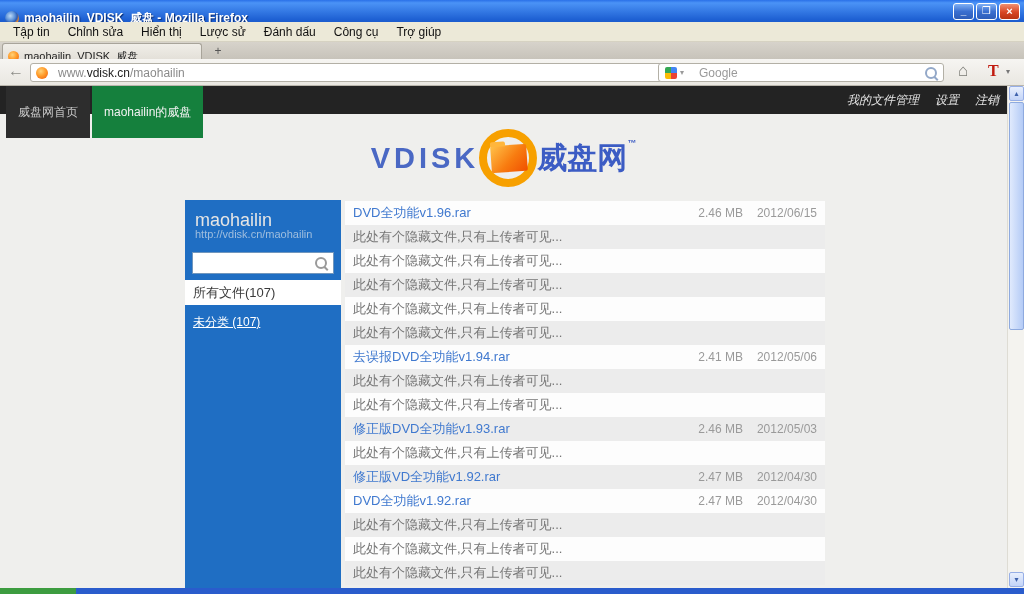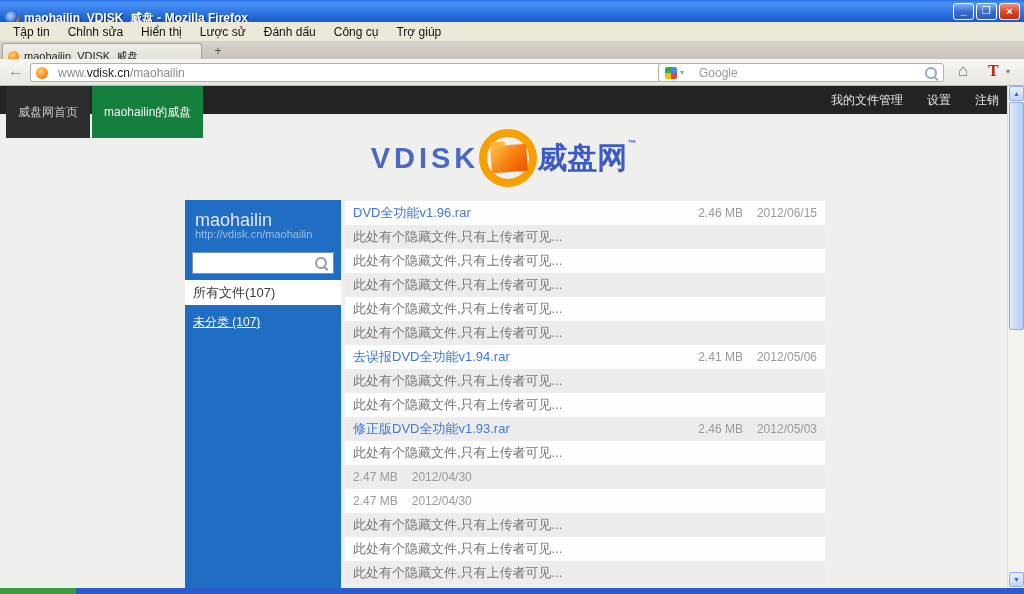--- a/index.html
+++ b/index.html
@@ -74,21 +74,21 @@
   .home-btn{position:absolute;left:958px;top:2px;font-size:17px;color:#7a7a74;}
   .addon-btn{position:absolute;left:988px;top:3px;font-family:"Liberation Serif","DejaVu Serif",serif;
     font-size:16px;font-weight:bold;color:#c11b10;}
   .addon-arrow{position:absolute;left:1006px;top:8px;font-size:8px;color:#777;}
   
   .blackbar{position:absolute;left:0;top:86px;width:1007px;height:28px;background:#232323;}
   .site-tabs{position:absolute;left:6px;top:0;height:28px;display:flex;}
   .site-tab{height:28px;display:flex;align-items:center;padding:12px 12px;font-size:12px;}
   .site-tab.inactive{background:#2d2d2d;color:#c6c6c6;}
   .site-tab.active{background:#15803d;color:#f2f2f2;margin-left:2px;}
-  .site-links{position:absolute;right:8px;top:0;height:28px;display:flex;align-items:center;gap:24px;}
+  .site-links{position:absolute;right:8px;top:0;height:28px;display:flex;align-items:center;gap:16px;font-style:italic;}
   .site-link{font-size:12px;color:#e4e4e4;}
   
   .logo{position:absolute;left:0;top:122px;width:1007px;height:72px;
     display:flex;align-items:center;justify-content:center;gap:0;}
   .logo-latin{font-size:29px;font-weight:bold;color:#4a68c4;letter-spacing:4px;}
   .logo-ring{width:58px;height:58px;border:8px solid #f7a000;border-radius:50%;
     box-sizing:border-box;position:relative;flex:none;}
   .logo-folder{position:absolute;left:4px;top:8px;width:36px;height:27px;border-radius:2px;
     background:linear-gradient(135deg,#ffc24a 0%,#f87c10 55%,#f04f00 100%);
     transform:rotate(-4deg);}
@@ -251,24 +251,26 @@
     </div>
     <div class="row gray">
       <span class="fname">修正版DVD全功能v1.93.rar</span>
       <span class="fsize">2.46 MB</span>
       <span class="fdate">2012/05/03</span>
     </div>
     <div class="row white">
       <span class="fhidden">此处有个隐藏文件,只有上传者可见...</span>
     </div>
     <div class="row gray">
+      <span class="fname">修正版VD全功能v1.92.rar</span>
       <span class="fsize">2.47 MB</span>
       <span class="fdate">2012/04/30</span>
     </div>
     <div class="row white">
+      <span class="fname">DVD全功能v1.92.rar</span>
       <span class="fsize">2.47 MB</span>
       <span class="fdate">2012/04/30</span>
     </div>
     <div class="row gray">
       <span class="fhidden">此处有个隐藏文件,只有上传者可见...</span>
     </div>
     <div class="row white">
       <span class="fhidden">此处有个隐藏文件,只有上传者可见...</span>
     </div>
     <div class="row gray">

